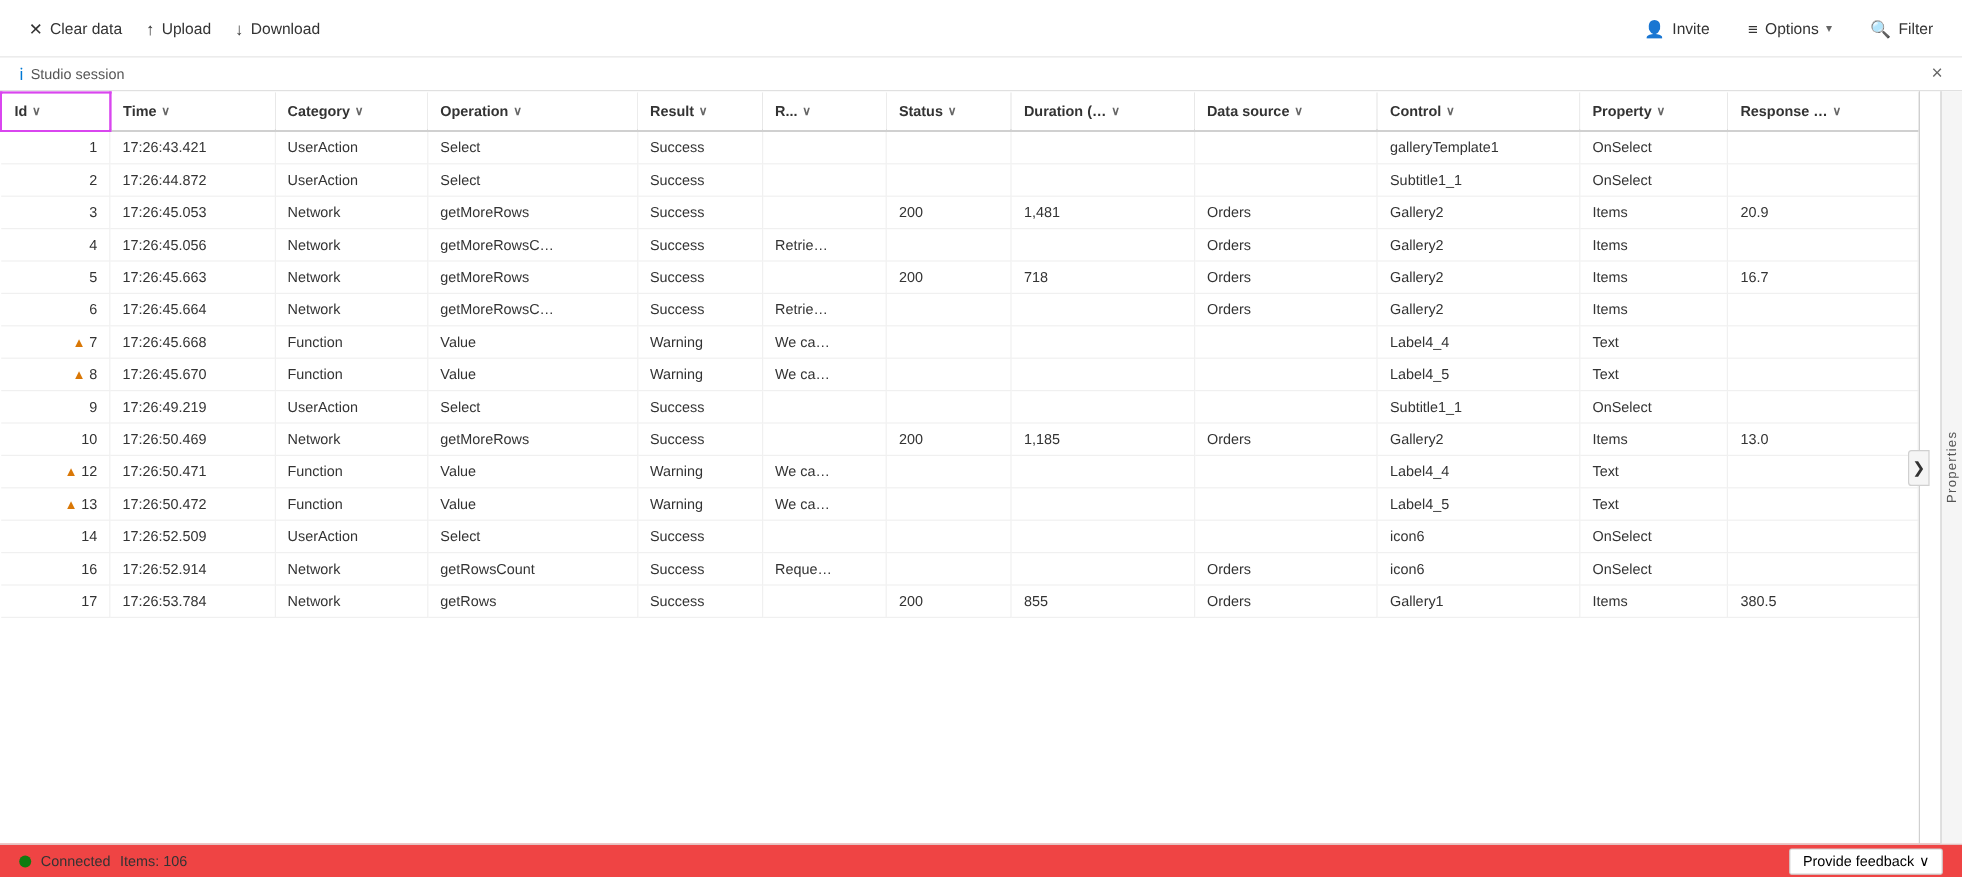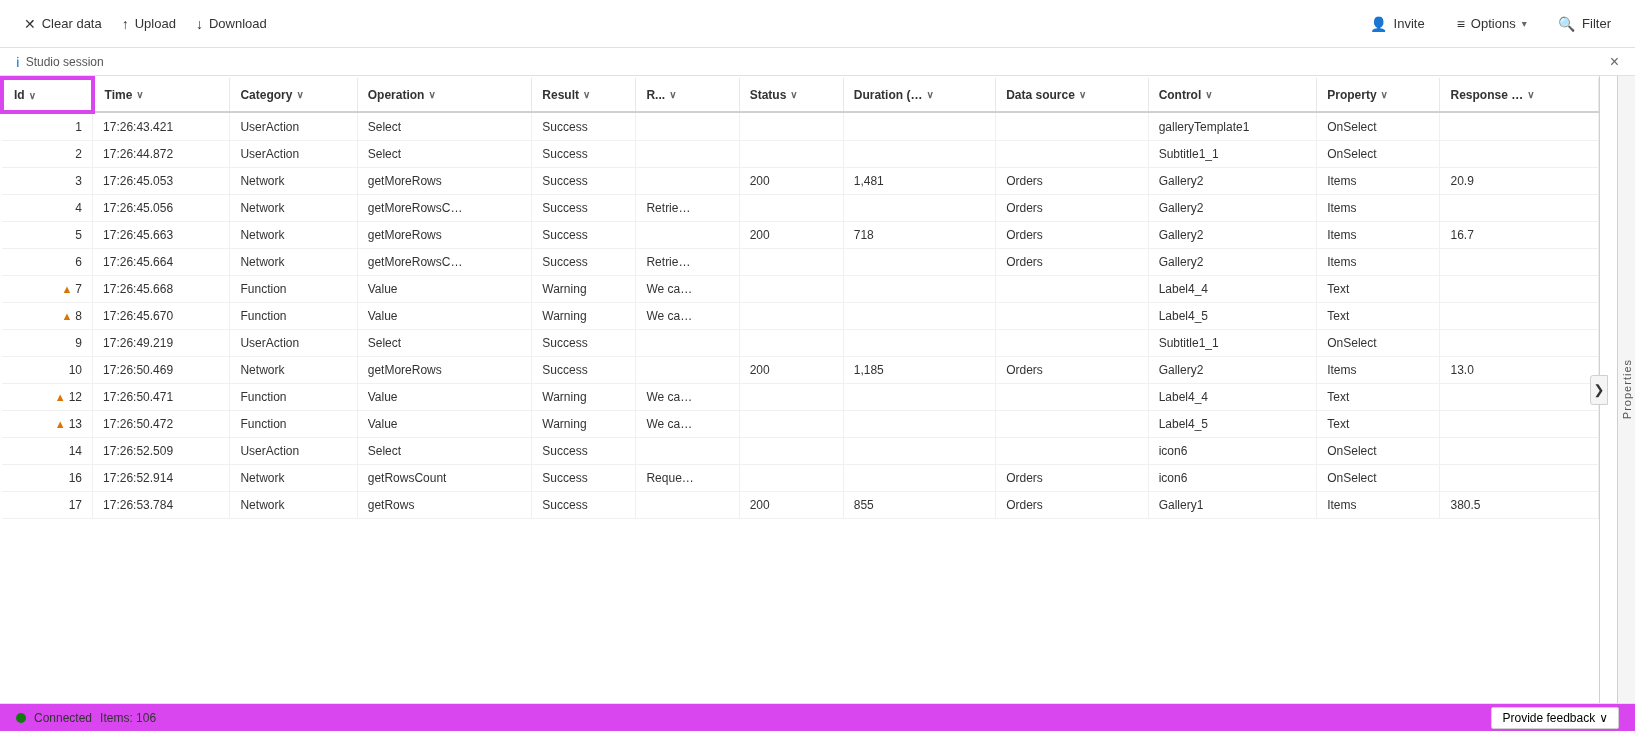--- a/index.html
+++ b/index.html
@@ -32,36 +32,36 @@
     
     table { border-collapse: collapse; width: max-content; min-width: 100%; }
     thead tr { background: #fff; border-bottom: 2px solid #d0d0d0; }
     th {
       padding: 8px 10px; text-align: left; font-weight: 600; font-size: 12px;
       color: #333; white-space: nowrap; border-right: 1px solid #e8e8e8;
       position: sticky; top: 0; background: #fff; z-index: 5; cursor: pointer;
       user-select: none;
     }
     th .th-inner { display: flex; align-items: center; gap: 4px; }
-    th:first-child { border: 4px solid #d946ef; min-width: 60px; }
+    th:first-child { border: 2px solid #d946ef; min-width: 60px; }
     td {
       padding: 6px 10px; border-bottom: 1px solid #f0f0f0; border-right: 1px solid #f0f0f0;
       white-space: nowrap; font-size: 12px; color: #333;
     }
     td:first-child { text-align: right; color: #333; font-size: 12px; min-width: 60px; }
 
     .warning-icon { color: #d97706; font-size: 11px; }
     .sort-icon { font-size: 10px; color: #666; }
     .dropdown-arrow { font-size: 10px; color: #666; }
 
     
     .status-bar {
       display: flex; align-items: center; justify-content: space-between;
       padding: 4px 16px; border-top: 1px solid #e0e0e0; height: 28px;
-      background: #d946ef; font-size: 12px;
+      background: #ef4444; font-size: 12px;
     }
     .status-left { display: flex; align-items: center; gap: 8px; }
     .connected-dot { width: 10px; height: 10px; border-radius: 50%; background: #107c10; flex-shrink: 0; }
     .provide-feedback-btn {
       display: flex; align-items: center; gap: 4px; padding: 3px 10px;
       border: 1px solid #d0d0d0; border-radius: 2px; cursor: pointer; background: #fff;
       font-size: 12px;
     }
 
     

